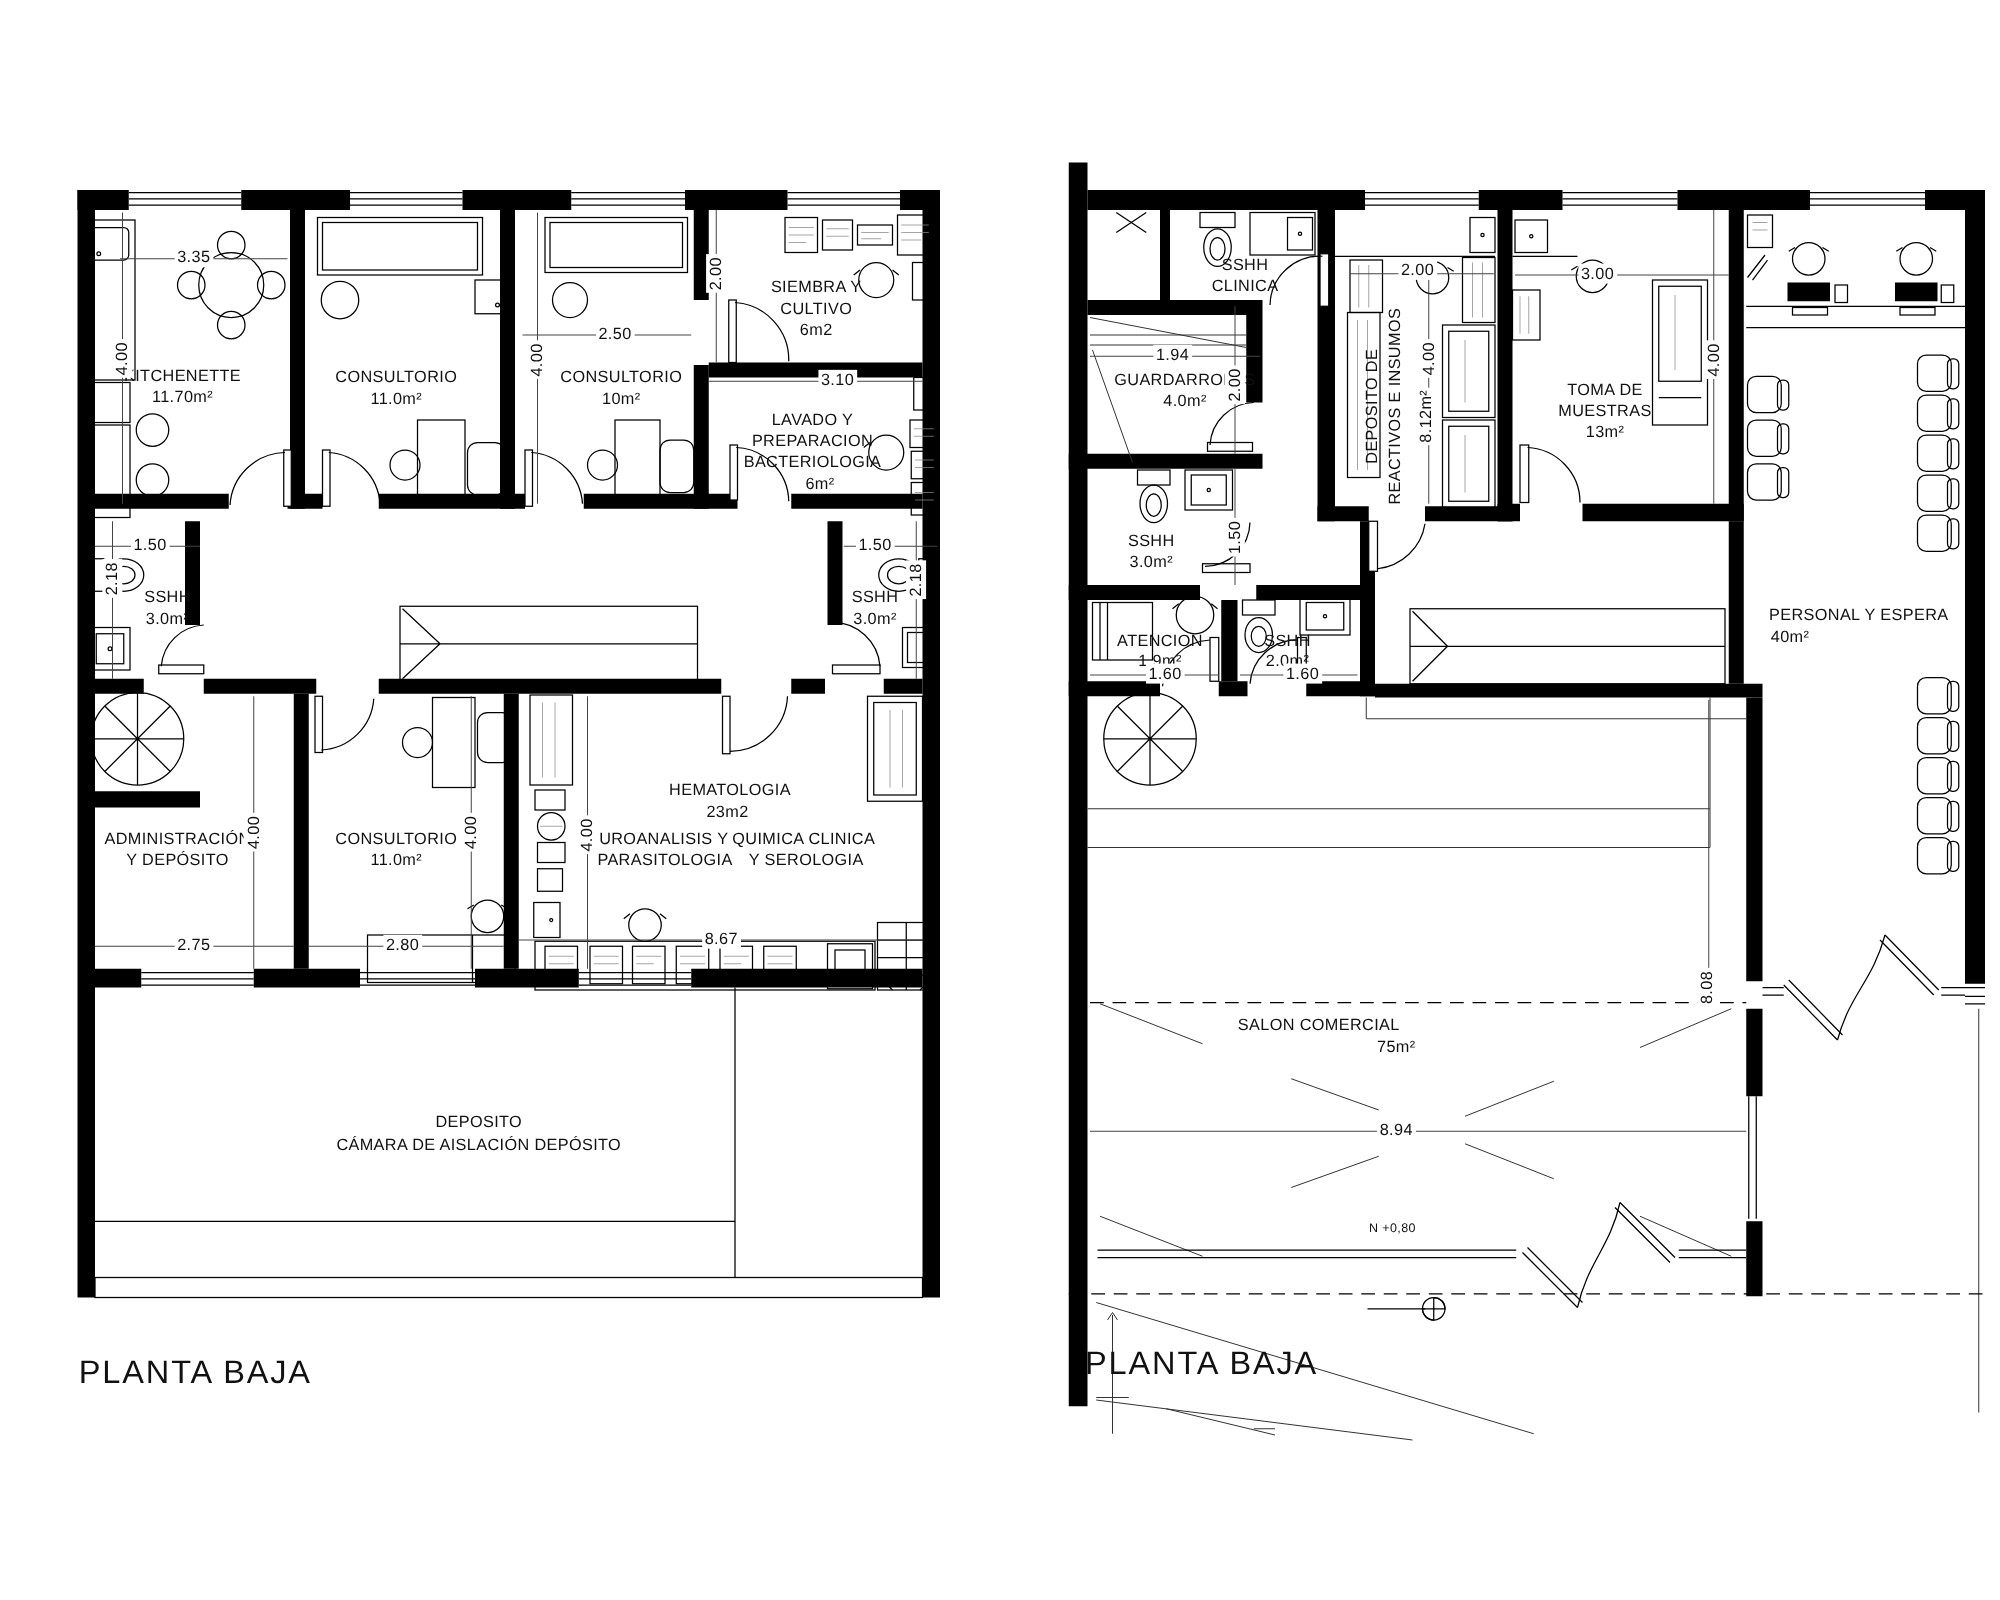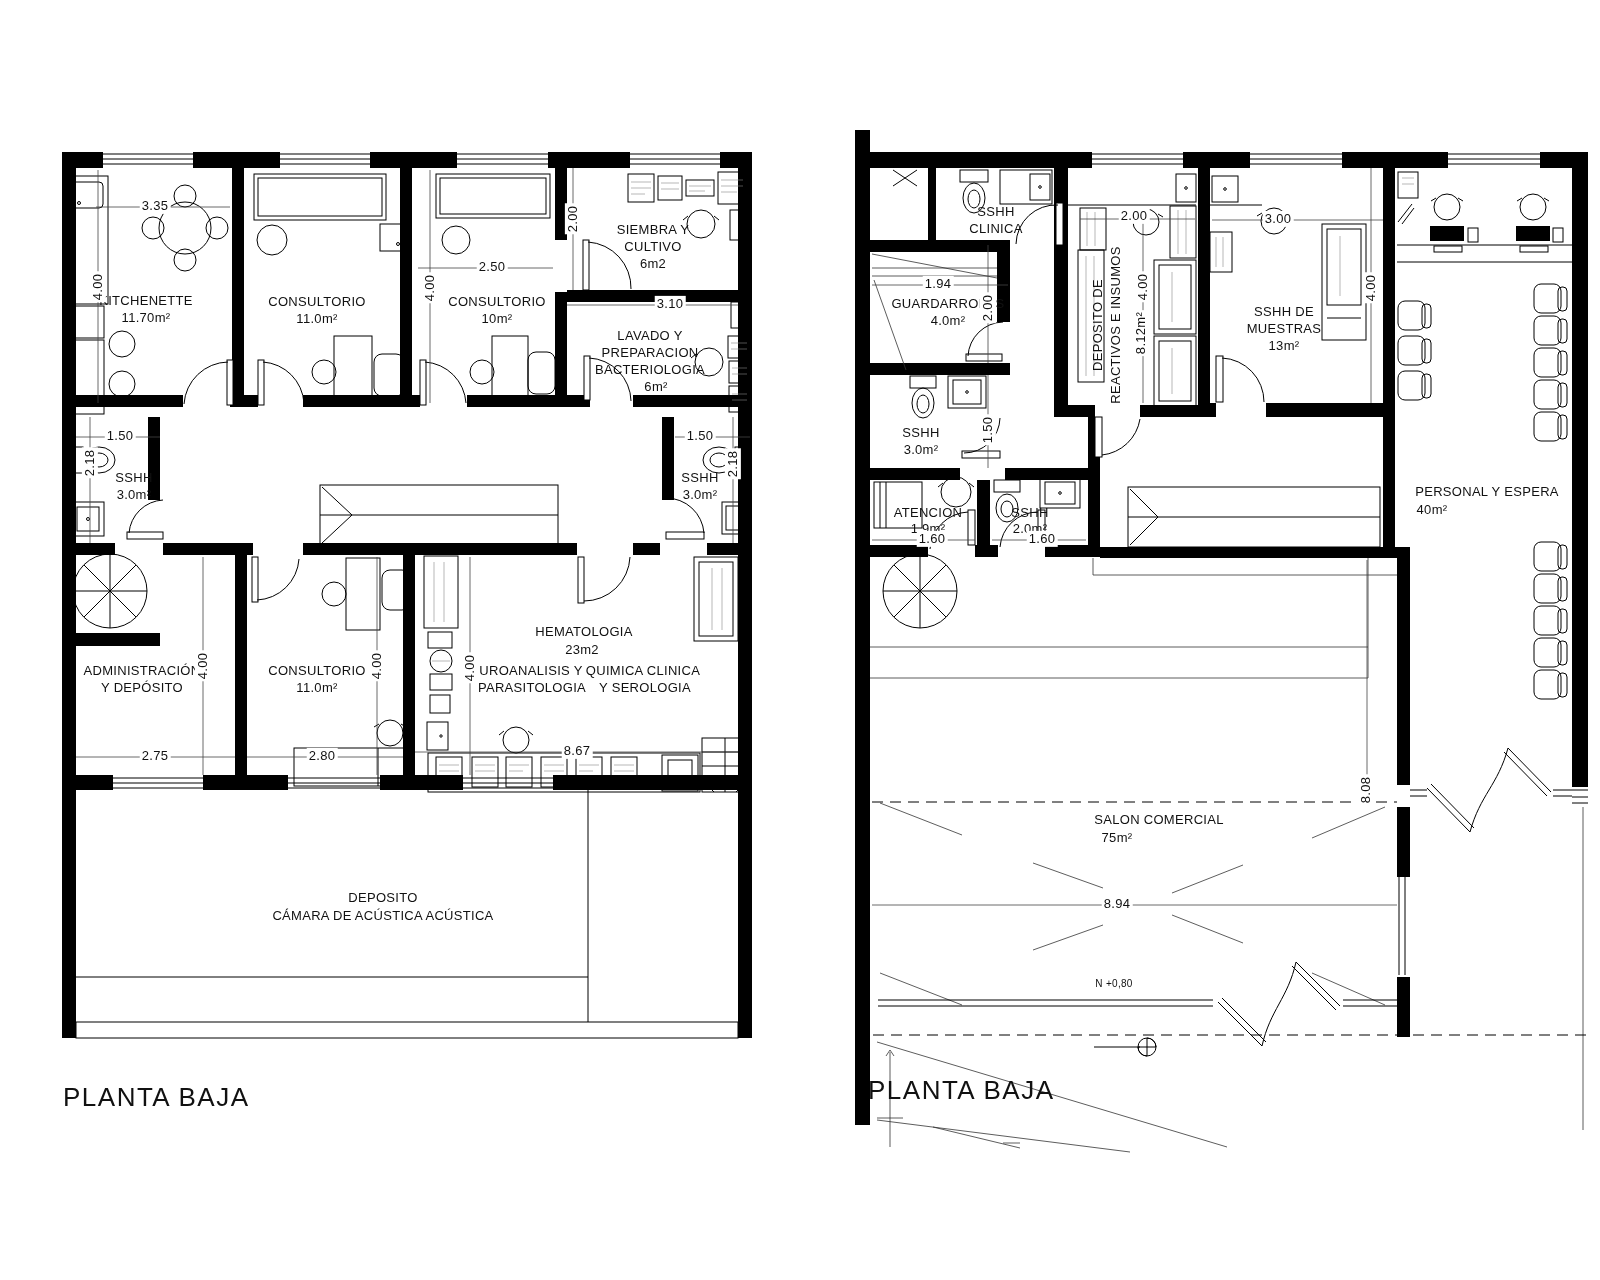--- a/index.html
+++ b/index.html
@@ -449,21 +449,21 @@
 <div class="lbl" style="left:142px;top:688px">Y DEPÓSITO</div>
 <div class="lbl" style="left:317px;top:671px">CONSULTORIO</div>
 <div class="lbl" style="left:317px;top:688px">11.0m²</div>
 <div class="lbl" style="left:584px;top:632px">HEMATOLOGIA</div>
 <div class="lbl" style="left:582px;top:650px">23m2</div>
 <div class="lbl" style="left:531px;top:671px">UROANALISIS Y</div>
 <div class="lbl" style="left:532px;top:688px">PARASITOLOGIA</div>
 <div class="lbl" style="left:643px;top:671px">QUIMICA CLINICA</div>
 <div class="lbl" style="left:645px;top:688px">Y SEROLOGIA</div>
 <div class="lbl" style="left:383px;top:898px">DEPOSITO</div>
-<div class="lbl" style="left:383px;top:916px">CÁMARA DE ACÚSTICA ACÚSTICA</div>
+<div class="lbl" style="left:383px;top:916px">CÁMARA DE AISLACIÓN DEPÓSITO</div>
 
 <div class="lbl dim" style="left:155px;top:206px">3.35</div>
 <div class="lbl dim rot" style="left:98px;top:287px">4.00</div>
 <div class="lbl dim" style="left:492px;top:267px">2.50</div>
 <div class="lbl dim rot" style="left:430px;top:288px">4.00</div>
 <div class="lbl dim rot" style="left:573px;top:219px">2.00</div>
 <div class="lbl dim" style="left:670px;top:304px">3.10</div>
 <div class="lbl dim" style="left:120px;top:436px">1.50</div>
 <div class="lbl dim rot" style="left:90px;top:463px">2.18</div>
 <div class="lbl dim" style="left:700px;top:436px">1.50</div>
@@ -479,30 +479,30 @@
 
 <div class="lbl" style="left:996px;top:212px">SSHH</div>
 <div class="lbl" style="left:996px;top:229px">CLINICA</div>
 <div class="lbl" style="left:948px;top:304px">GUARDARROPAS</div>
 <div class="lbl" style="left:948px;top:321px">4.0m²</div>
 <div class="lbl" style="left:921px;top:433px">SSHH</div>
 <div class="lbl" style="left:921px;top:450px">3.0m²</div>
 <div class="lbl rot" style="left:1098px;top:325px">DEPOSITO DE</div>
 <div class="lbl rot" style="left:1116px;top:325px">REACTIVOS E INSUMOS</div>
 <div class="lbl dim rot" style="left:1141px;top:333px">8.12m²</div>
-<div class="lbl" style="left:1284px;top:312px">SSHH DE</div>
+<div class="lbl" style="left:1284px;top:312px">TOMA DE</div>
 <div class="lbl" style="left:1284px;top:329px">MUESTRAS</div>
 <div class="lbl" style="left:1284px;top:346px">13m²</div>
 <div class="lbl" style="left:1487px;top:492px">PERSONAL Y ESPERA</div>
 <div class="lbl" style="left:1432px;top:510px">40m²</div>
 <div class="lbl" style="left:928px;top:513px">ATENCION</div>
 <div class="lbl" style="left:928px;top:529px">1.9m²</div>
 <div class="lbl" style="left:1030px;top:513px">SSHH</div>
 <div class="lbl" style="left:1030px;top:529px">2.0m²</div>
-<div class="lbl" style="left:1159px;top:820px">SALON COMERCIAL</div>
+<div class="lbl" style="left:1055px;top:820px">SALON COMERCIAL</div>
 <div class="lbl" style="left:1117px;top:838px">75m²</div>
 <div class="lbl sm" style="left:1114px;top:984px">N +0,80</div>
 
 <div class="lbl dim" style="left:938px;top:284px">1.94</div>
 <div class="lbl dim rot" style="left:988px;top:308px">2.00</div>
 <div class="lbl dim" style="left:1134px;top:216px">2.00</div>
 <div class="lbl dim rot" style="left:1143px;top:287px">4.00</div>
 <div class="lbl dim" style="left:1278px;top:219px">3.00</div>
 <div class="lbl dim rot" style="left:1371px;top:288px">4.00</div>
 <div class="lbl dim rot" style="left:988px;top:430px">1.50</div>

